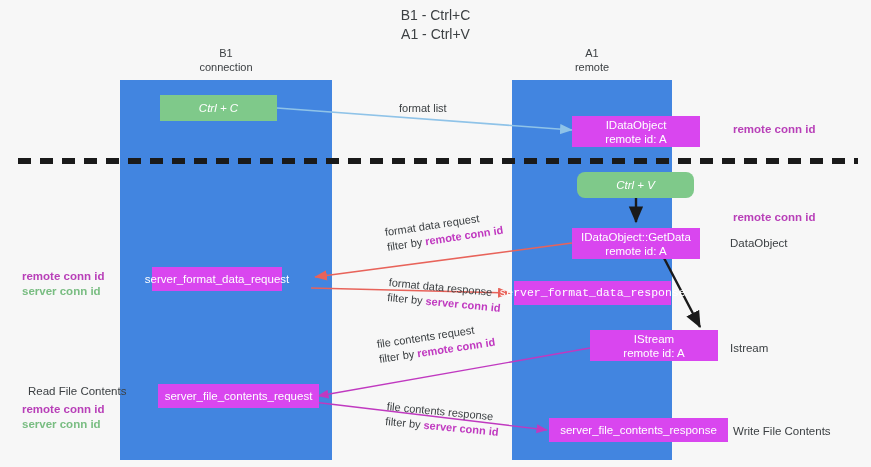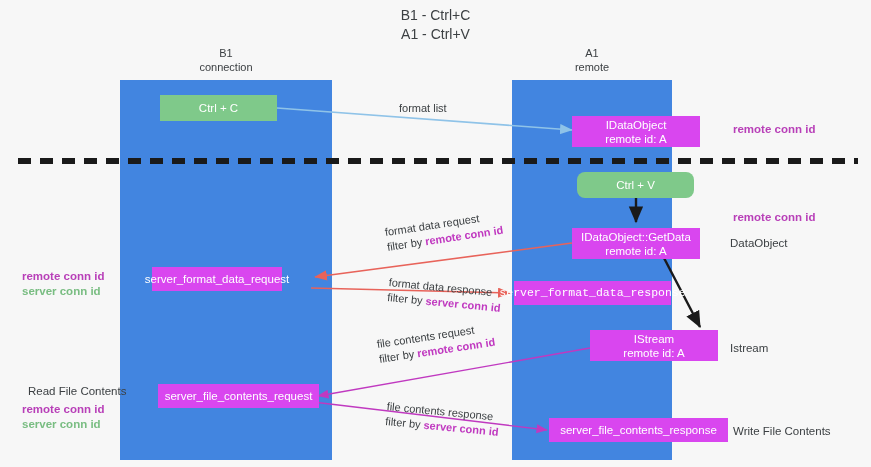--- a/index.html
+++ b/index.html
@@ -37,21 +37,21 @@
     background:repeating-linear-gradient(to right,#1a1a1a 0 13px,transparent 13px 22px);
   }
 
   
   .node{
     position:absolute;display:flex;flex-direction:column;
     align-items:center;justify-content:center;
     color:#ffffff;font-size:11.5px;line-height:14px;text-align:center;
     box-sizing:border-box;padding:2px 4px;
   }
-  .green{background:#7fc98a;}
+  .green{background:#7fc98a;font-style:italic;}
   .orange{background:#d946ef;}
 
   
   .edge-label{
     position:absolute;font-size:11px;line-height:15px;color:#3c4043;
     white-space:nowrap;
   }
   .edge-label .hl-remote{color:#c039c0;font-weight:bold;}
   .edge-label .hl-server{color:#c039c0;font-weight:bold;}
   .rot-up{transform:rotate(-8.5deg);transform-origin:left center;}

